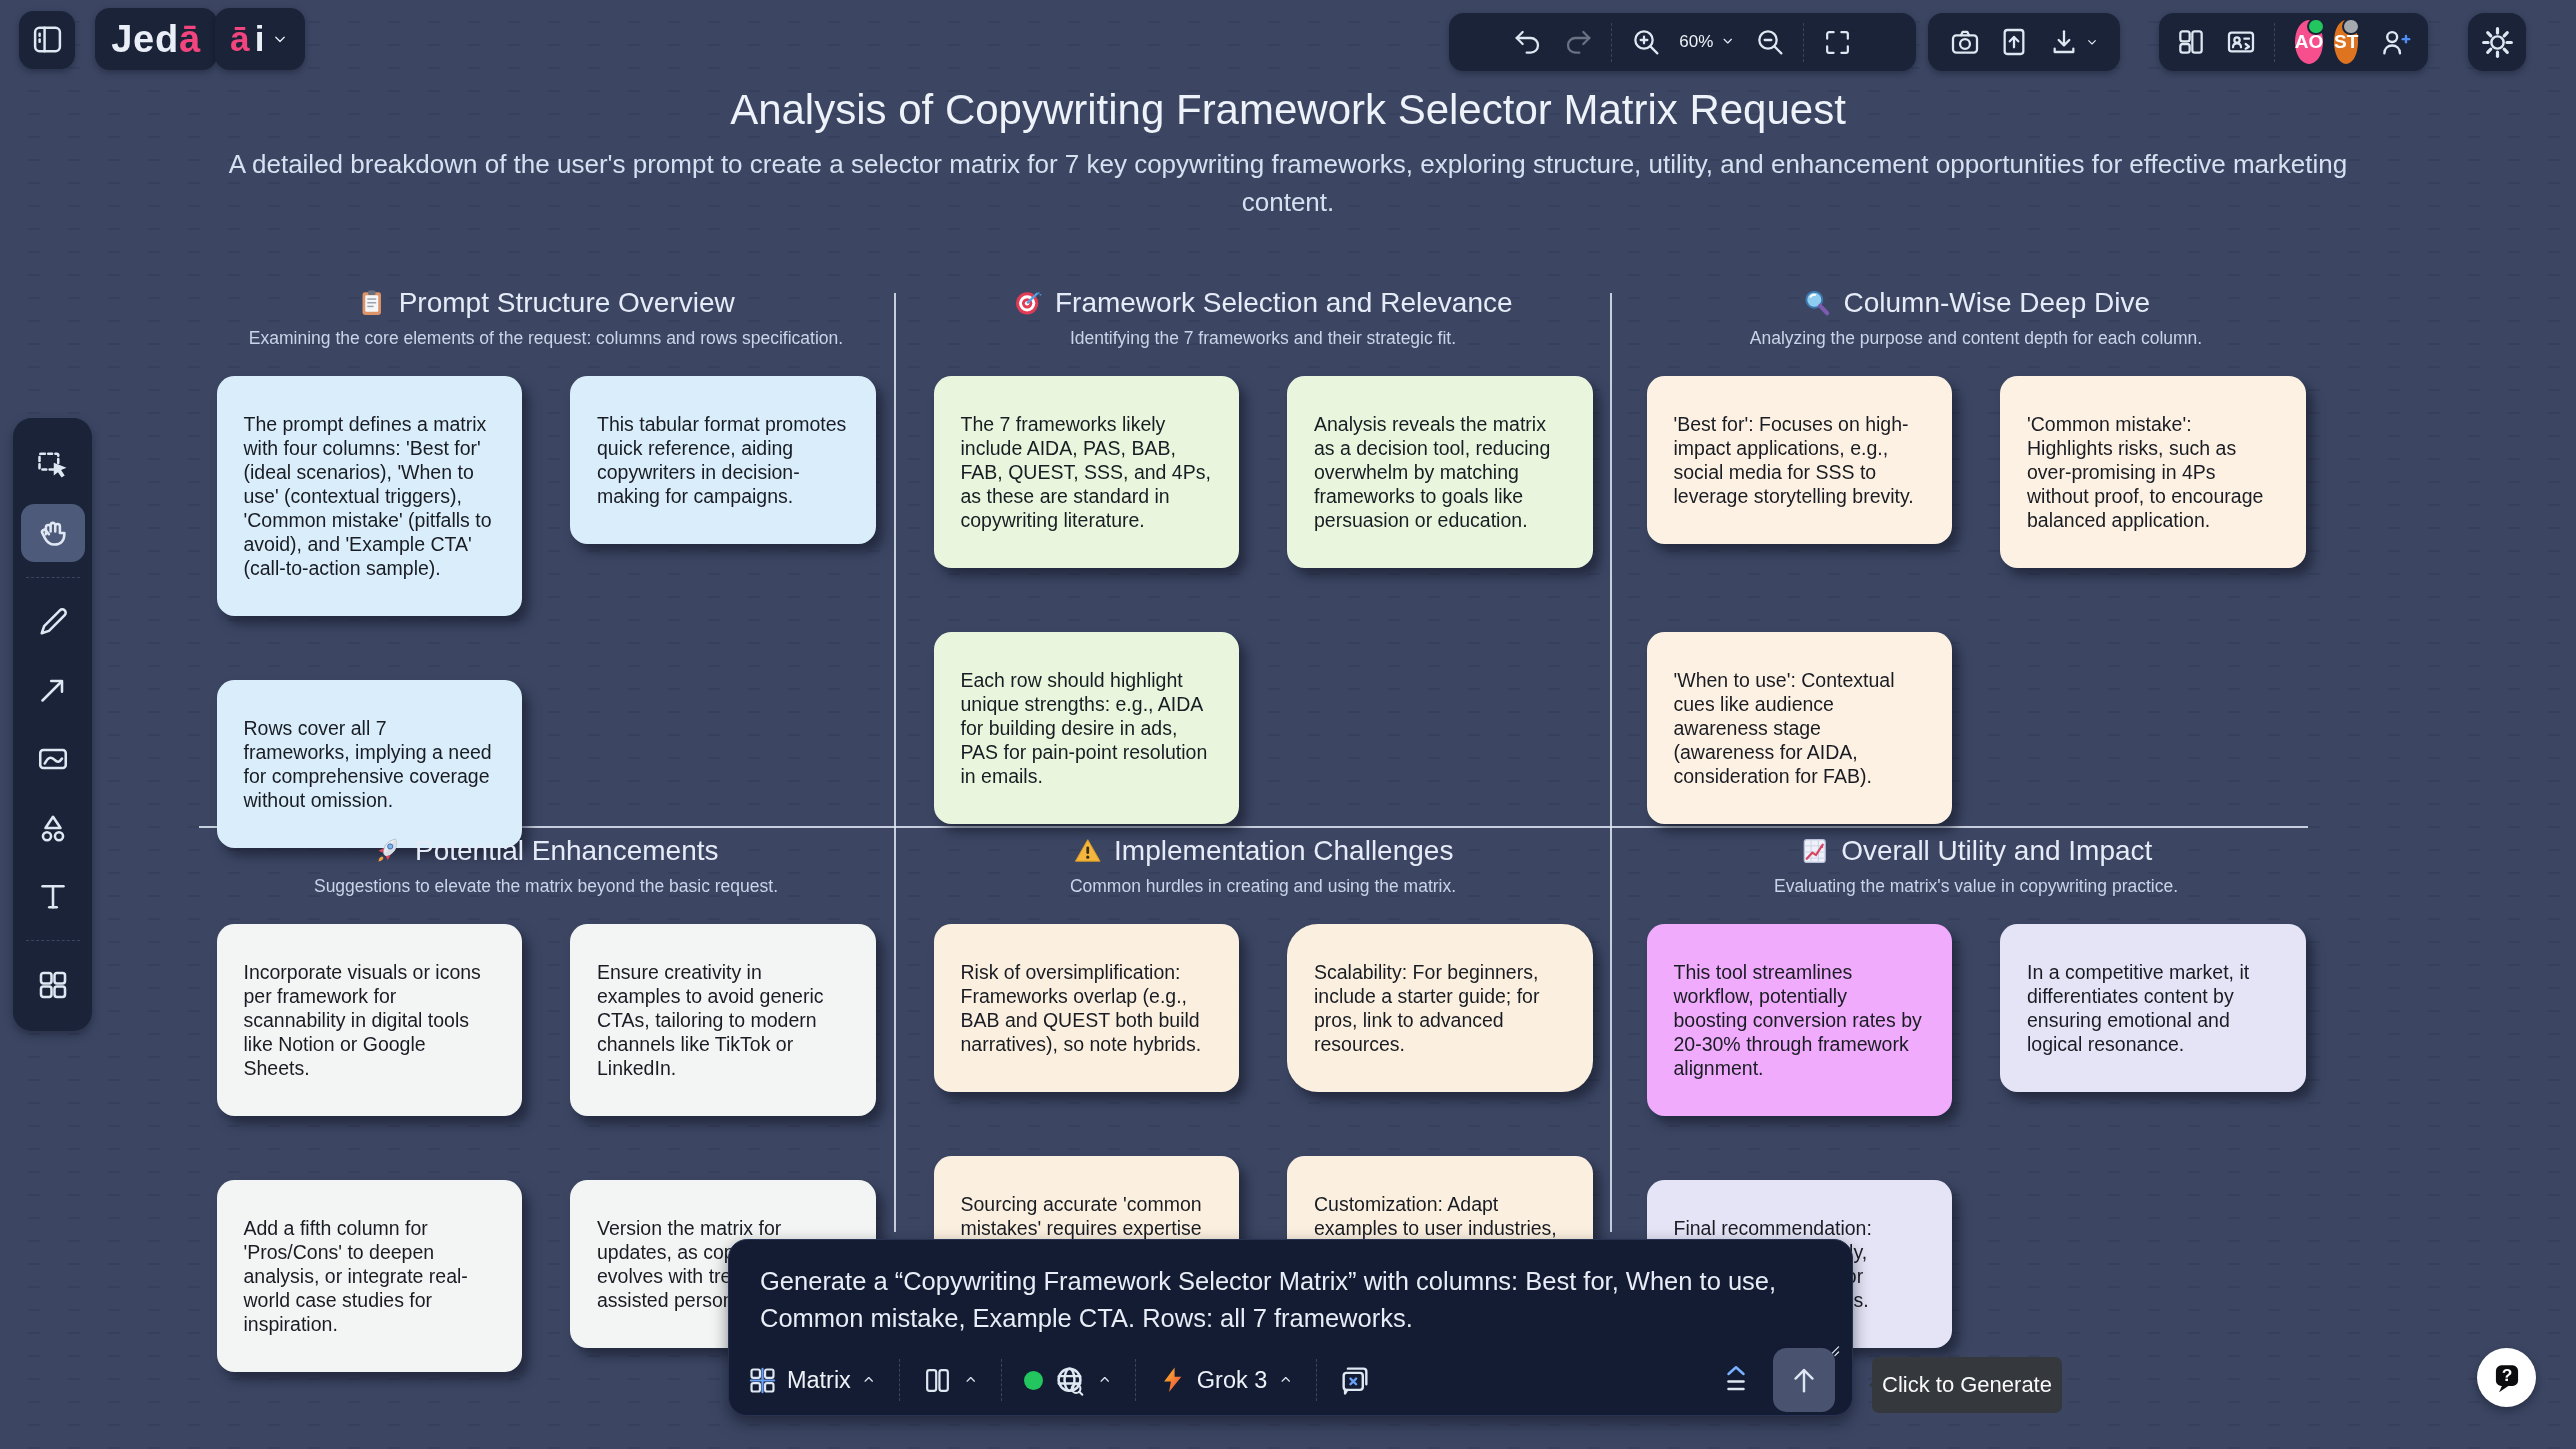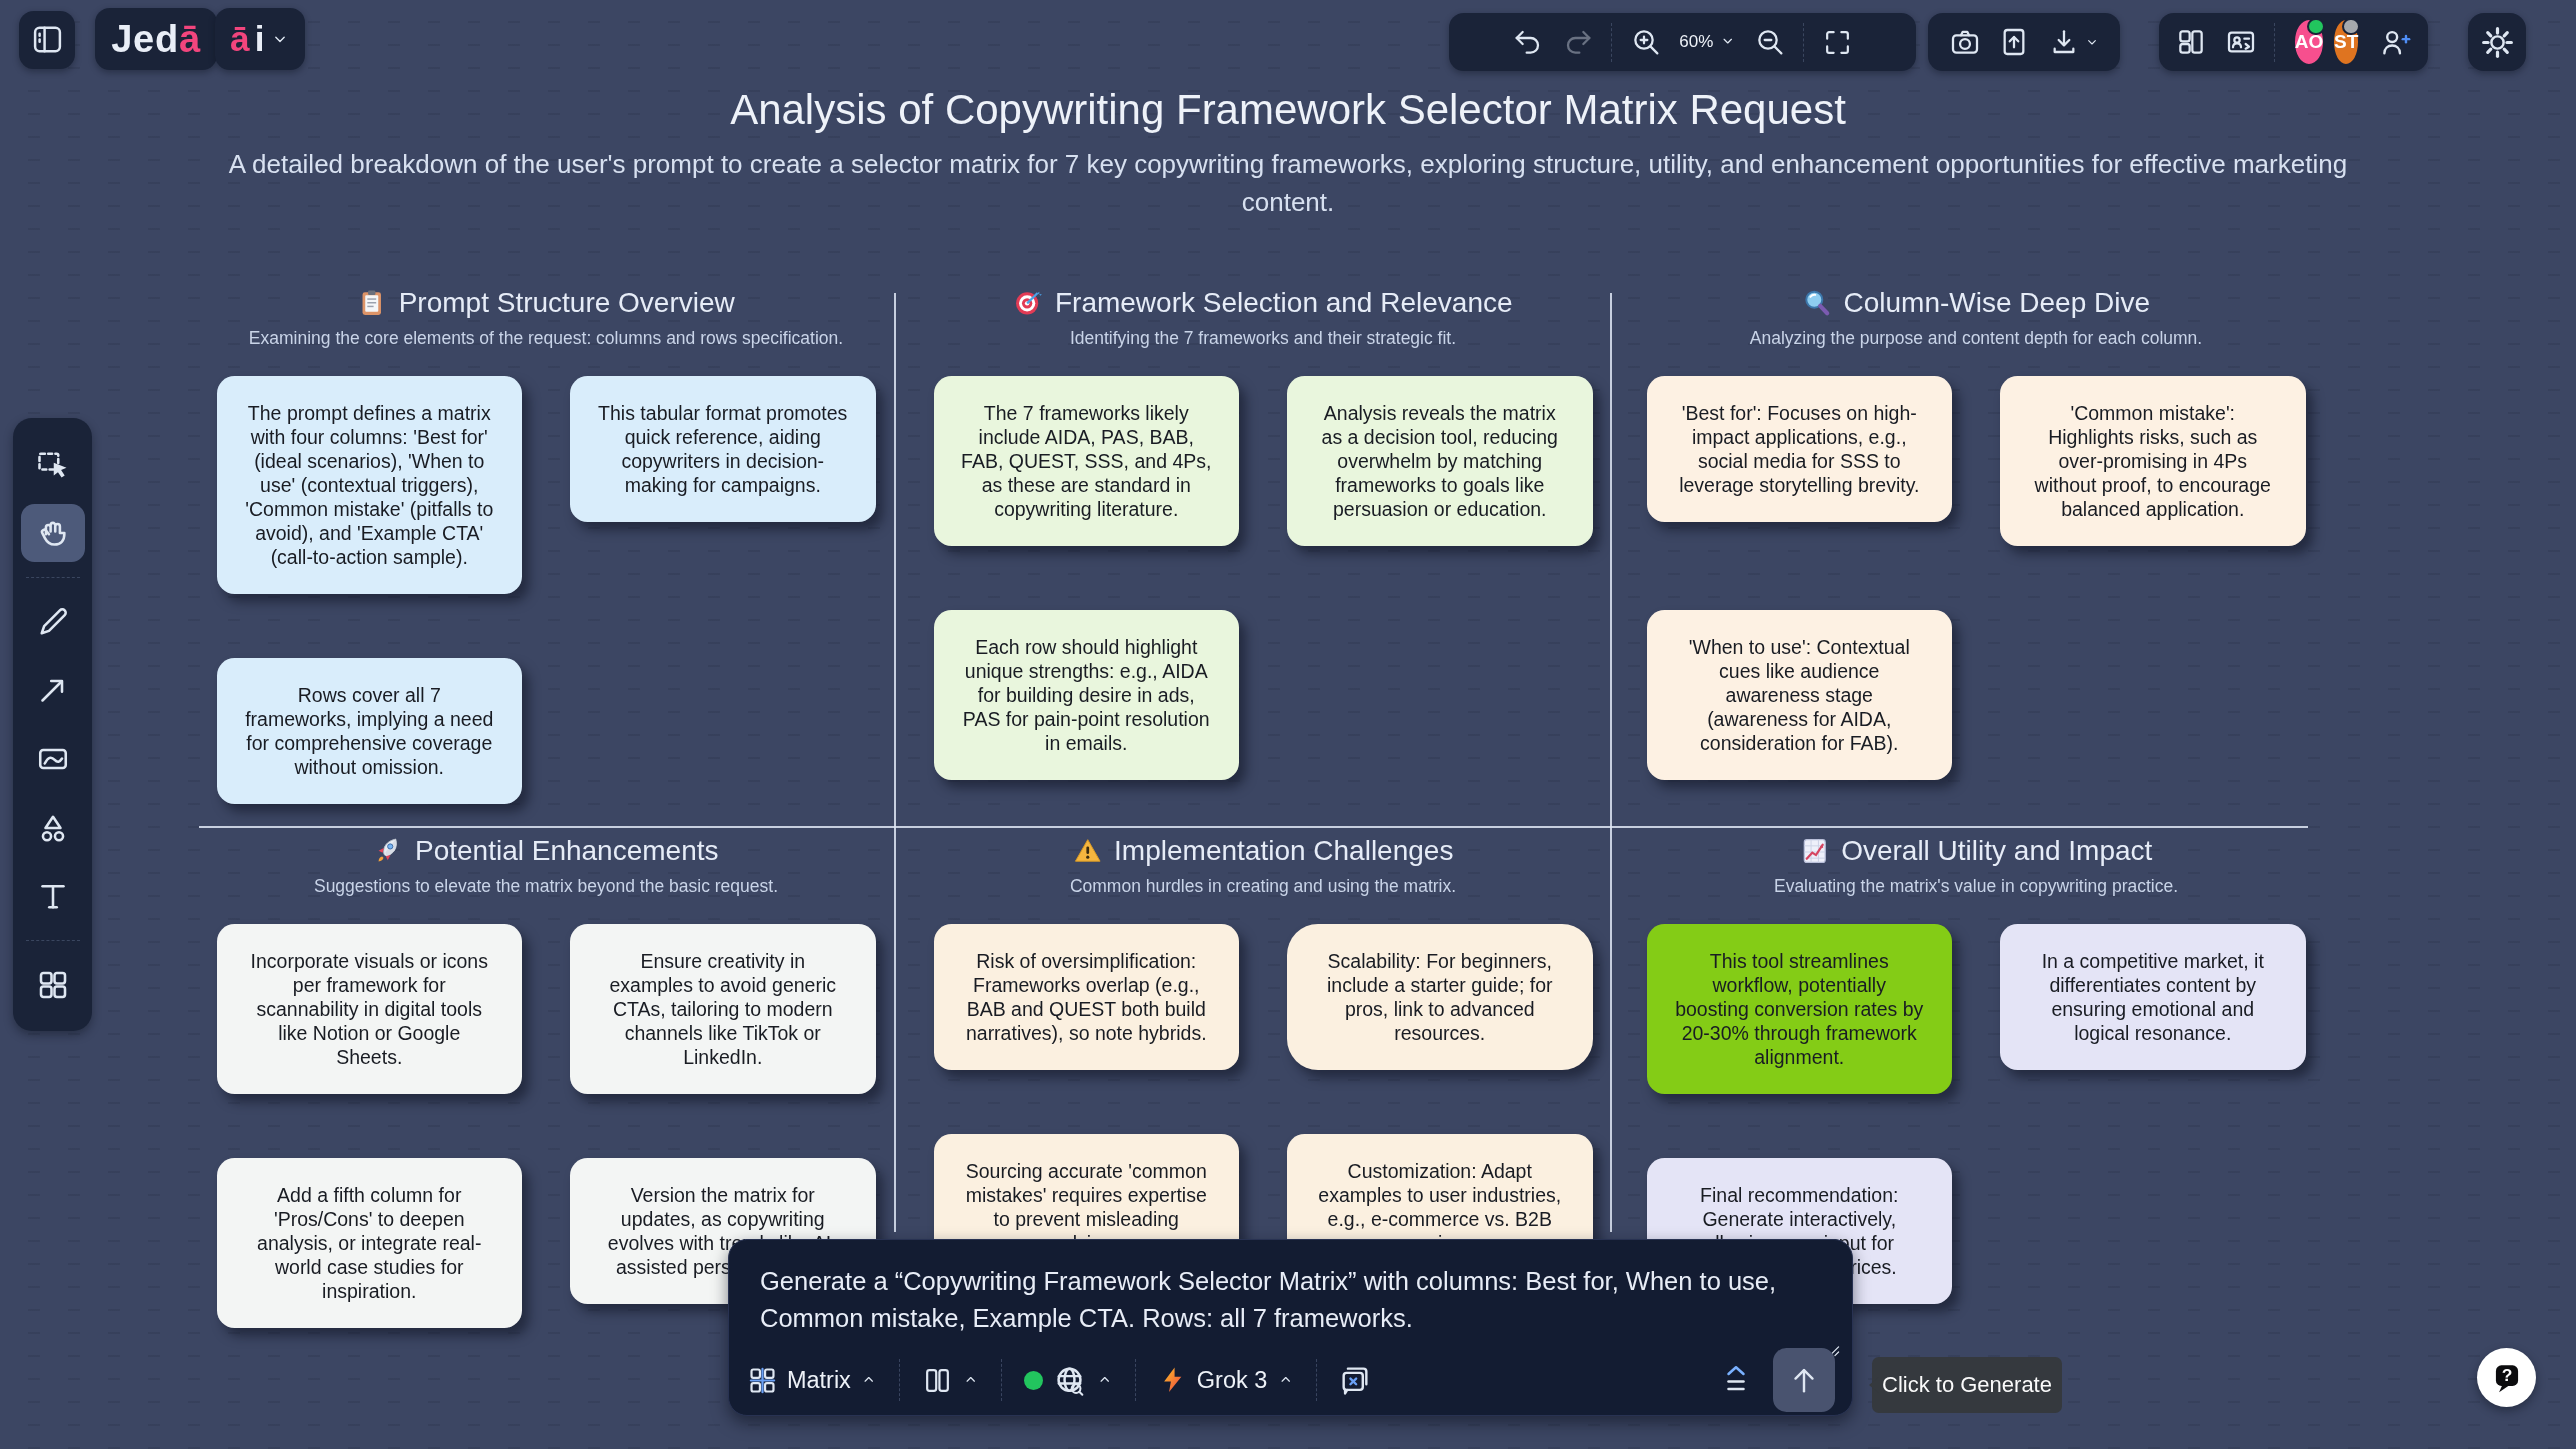--- a/index.html
+++ b/index.html
@@ -66,22 +66,22 @@
 
   
   .section { position:absolute; width:694px; }
   .sec-c0 { left:199px; } .sec-c1 { left:916px; } .sec-c2 { left:1629px; }
   .sec-r0 { top:287px; } .sec-r1 { top:835px; }
   .sec-head { display:flex; align-items:center; justify-content:center; gap:12px;
               font-size:28px; font-weight:500; color:#e6ecf7; }
   .sec-sub { margin-top:9.4px; text-align:center; font-size:17.5px; color:#c9d4e8; }
   .sec-cards { margin-top:27px; padding:0 17.5px; display:grid; grid-template-columns:1fr 1fr;
                column-gap:48px; row-gap:64px; align-items:start; }
-  .note-card { border-radius:17.5px; padding:25px 27px; font-size:19.5px; line-height:24px;
-               color:#191c23; box-shadow:6.7px 8px 10.7px rgba(12,16,30,.5); cursor:pointer;text-align:center; }
+  .note-card { border-radius:17.5px; padding:36px 27px; font-size:19.5px; line-height:24px;
+               color:#191c23; box-shadow:6.7px 8px 10.7px rgba(12,16,30,.5); cursor:pointer; }
 
   
   .composer { position:absolute; left:728px; top:1239px; width:1125px; height:177px;
               background:#131c32; border:1.3px solid #283252; border-radius:19px;
               box-shadow:0 6.7px 16px rgba(8,12,24,.5); }
   .composer-text { padding:23px 31px 0 31px; font-size:25.5px; line-height:37px; color:#e8edf7; cursor:text; }
   .resize-handle { position:absolute; right:10.7px; top:101px; }
   .composer-bar { position:absolute; left:0; bottom:0; width:100%; height:70px;
                   display:flex; align-items:center; padding:0 17.5px; }
   .comp-item { display:flex; align-items:center; gap:9.4px; cursor:pointer; }
@@ -436,21 +436,21 @@
             <line x1="15" y1="3" x2="15" y2="21.5"></line>
           </g>
           <polyline points="5.5,18.5 10,13.5 13,15.5 18.5,7" fill="none" stroke="#d64561" stroke-width="1.8" stroke-linecap="round"></polyline>
           <path d="M18.5 7 l0.4 3 -2.7-1.4 z" fill="#d64561"></path>
         </svg>
       </span>
       <span>Overall Utility and Impact</span>
     </div>
     <div class="sec-sub">Evaluating the matrix's value in copywriting practice.</div>
     <div class="sec-cards">
-      <div class="note-card" style="background: #84cc16;">This tool streamlines workflow, potentially boosting conversion rates by 20-30% through framework alignment.</div>
+      <div class="note-card" style="background: #f0abfc;">This tool streamlines workflow, potentially boosting conversion rates by 20-30% through framework alignment.</div>
       <div class="note-card" style="background: rgb(228, 228, 246);">In a competitive market, it differentiates content by ensuring emotional and logical resonance.</div>
       <div class="note-card" style="background: rgb(228, 228, 246);">Final recommendation: Generate interactively, allowing user input for personalized matrices.</div>
     </div>
   </div>
 
 <div class="composer">
   <div class="composer-text">Generate a “Copywriting Framework Selector Matrix” with columns: Best for, When to use, Common mistake, Example CTA. Rows: all 7 frameworks.</div>
   <span class="resize-handle">
       <svg width="17.5" height="17.5" viewBox="0 0 24 24" class="ic" stroke="#8a93a8">
         <line x1="20" y1="8" x2="8" y2="20"></line>

